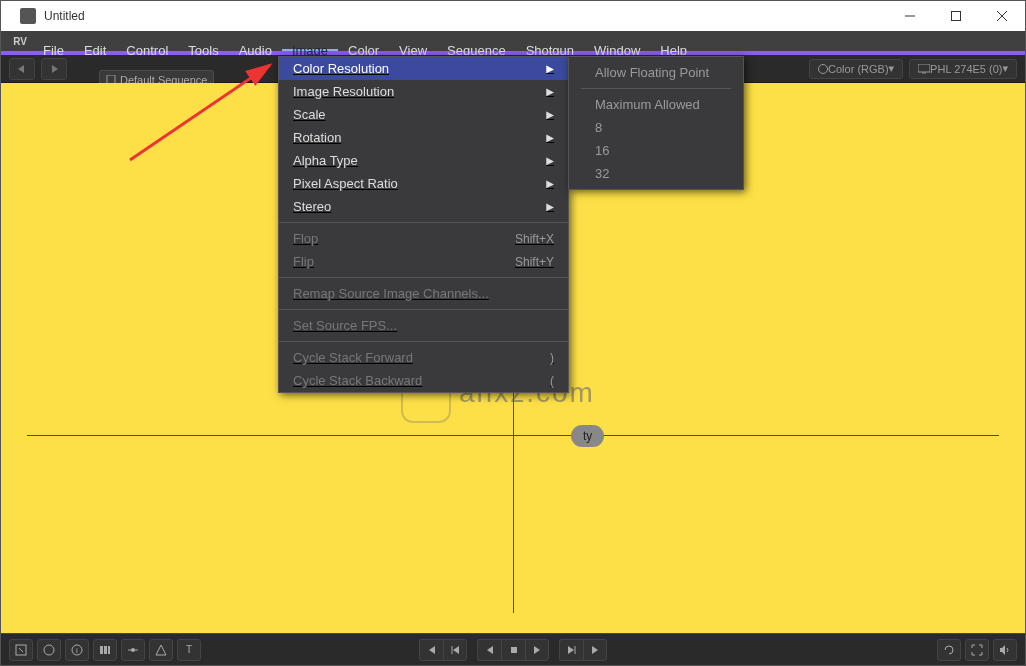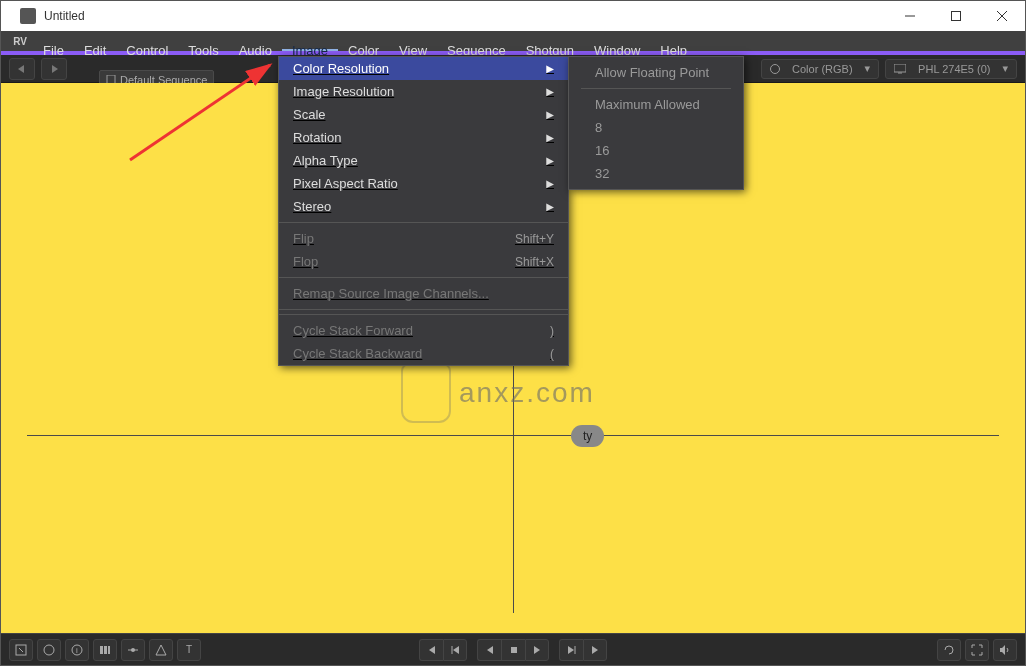--- a/index.html
+++ b/index.html
@@ -19,21 +19,21 @@
 .menu-logo { width: 26px; display: flex; align-items: center; justify-content: center; color: #ccc; font-size: 10px; font-weight: bold; }
 .menu-item { padding: 0 10px; display: flex; align-items: center; color: #ddd; font-size: 13px; margin-top: 18px; }
 .menu-item.active { background: #91b3e6; color: #162a4a; }
 
 
 .toolbar { height: 28px; background: #2a2a2a; display: flex; align-items: center; padding: 0 8px; gap: 6px; border-bottom: 1px solid #1a1a1a; }
 .tb-btn { width: 26px; height: 22px; background: #333; border: 1px solid #444; border-radius: 3px; display: flex; align-items: center; justify-content: center; color: #888; font-size: 11px; }
 .tb-seq { height: 20px; background: #3a3a3a; border: 1px solid #4a4a4a; border-radius: 2px; padding: 0 6px; display: flex; align-items: center; gap: 4px; color: #aaa; font-family: monospace; font-size: 11px; margin-top: 23px; }
 .tb-spacer { flex: 1; }
 .tb-right { display: flex; align-items: center; gap: 6px; }
-.tb-pill { height: 20px; background: #333; border: 1px solid #444; border-radius: 3px; padding: 0 8px; display: flex; align-items: center; gap: 12px; color: #999; font-family: monospace; font-size: 11px; justify-content: space-between; }
+.tb-pill { height: 20px; background: #333; border: 1px solid #444; border-radius: 3px; padding: 0 8px; display: flex; align-items: center; gap: 0; color: #999; font-family: monospace; font-size: 11px; justify-content: space-between; }
 
 
 .viewport { flex: 1; background: #fde047; position: relative; overflow: hidden; }
 .hline { position: absolute; left: 26px; right: 26px; top: 352px; height: 1px; background: #4a4a4a; }
 .vline { position: absolute; top: 60px; bottom: 20px; left: 512px; width: 1px; background: #4a4a4a; }
 .badge { position: absolute; left: 570px; top: 342px; height: 22px; padding: 0 12px; background: #888; border-radius: 11px; display: flex; align-items: center; color: #222; font-size: 12px; }
 .watermark { position: absolute; left: 400px; top: 280px; color: #6a6a6a; font-size: 28px; letter-spacing: 2px; opacity: 0.6; display:flex; align-items:center; gap:8px;}
 .watermark .shield { width:50px; height:60px; border:2px solid #6a6a6a; border-radius:8px 8px 12px 12px; opacity:0.5; }
 
 
@@ -283,32 +283,35 @@
   <div class="dd-item">
       <span>Pixel Aspect Ratio</span>
       <span class="arrow">▶</span>
     </div>
   <div class="dd-item">
       <span>Stereo</span>
       <span class="arrow">▶</span>
     </div>
   <div class="dd-sep"></div>
   <div class="dd-item disabled">
+      <span>Flop</span>
+      <span class="shortcut">Shift+X</span>
+    </div>
+  <div class="dd-item disabled">
       <span>Flip</span>
       <span class="shortcut">Shift+Y</span>
     </div>
-  <div class="dd-item disabled">
-      <span>Flop</span>
-      <span class="shortcut">Shift+X</span>
-    </div>
   <div class="dd-sep"></div>
   <div class="dd-item disabled">
       <span>Remap Source Image Channels...</span>
     </div>
   <div class="dd-sep"></div>
+  <div class="dd-item disabled">
+      <span>Set Source FPS...</span>
+    </div>
   <div class="dd-sep"></div>
   <div class="dd-item disabled">
       <span>Cycle Stack Forward</span>
       <span class="shortcut">)</span>
     </div>
   <div class="dd-item disabled">
       <span>Cycle Stack Backward</span>
       <span class="shortcut">(</span>
     </div>
 </div>

